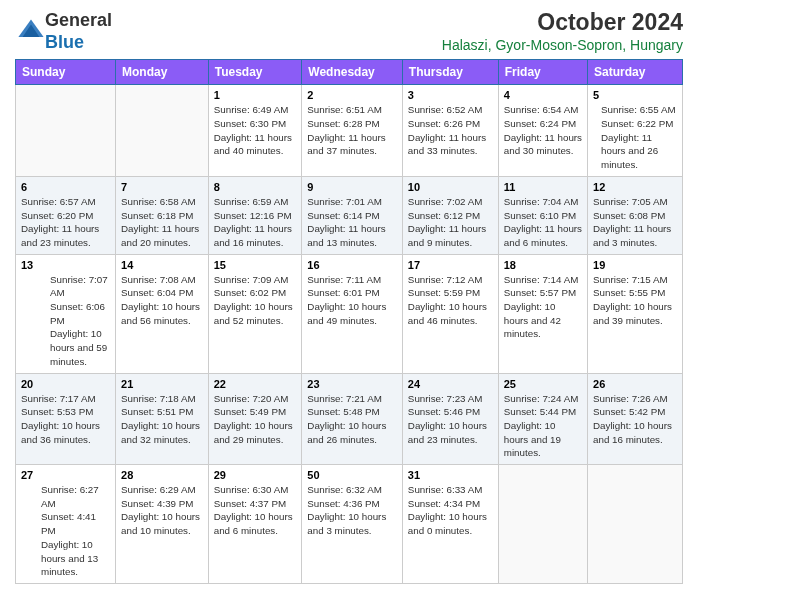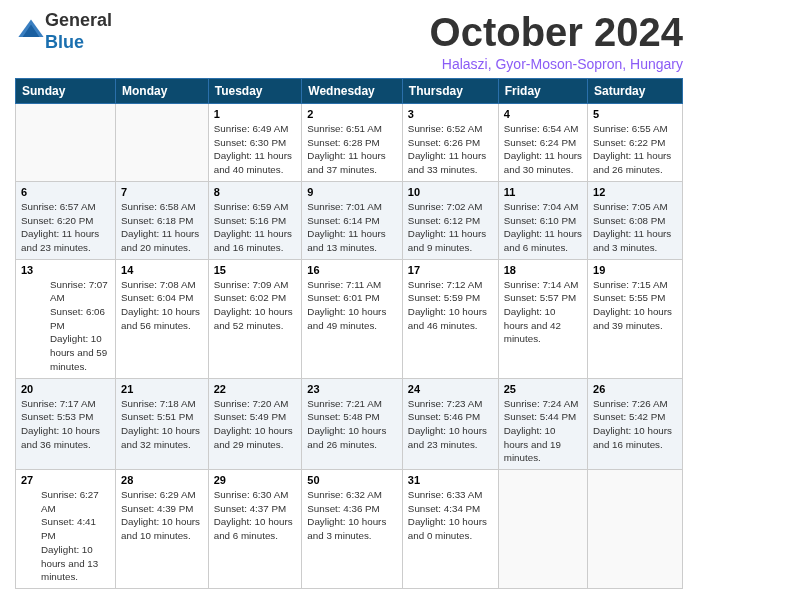--- a/index.html
+++ b/index.html
@@ -36,38 +36,38 @@
     .logo-blue { color: #1a6faf; }
     .logo-icon {
       width: 28px;
       height: 28px;
       margin-left: 2px;
     }
     .title-block {
       text-align: right;
     }
     .month-title {
-      font-size: 40px;
+      font-size: 23px;
       font-weight: bold;
       color: #333;
       line-height: 1.1;
     }
     .subtitle {
       font-size: 14px;
-      color: #8b5cf6;
+      color: #15803d;
       margin-top: 2px;
     }
     .calendar {
       width: 100%;
       border-collapse: collapse;
       border: 1px solid #ccc;
       font-size: 10.5px;
     }
     .calendar th {
-      background: #0c4a6e;
+      background: #8b5cf6;
       color: #fff;
       text-align: left;
       padding: 5px 6px;
       font-size: 12px;
       font-weight: bold;
       border: 1px solid #2a6faa;
     }
     .calendar td {
       border: 1px solid #ccc;
       padding: 4px 5px;
@@ -170,21 +170,21 @@
             <div class="cell-inner">
               <span class="day-num">4</span>
               <div class="day-info" style="white-space: pre-line;">Sunrise: 6:54 AM
 Sunset: 6:24 PM
 Daylight: 11 hours and 30 minutes.</div>
             </div>
           </td>
           <td>
             <div class="cell-inner">
               <span class="day-num">5</span>
-              <div class="day-info" style="white-space: pre-line;">Sunrise: 6:55 AM
+              <div class="day-info" style="white-space: pre-line; margin-left: 8px;">Sunrise: 6:55 AM
 Sunset: 6:22 PM
 Daylight: 11 hours and 26 minutes.</div>
             </div>
           </td>
         </tr>
         <tr class="row-shaded">
           <td>
             <div class="cell-inner">
               <span class="day-num">6</span>
               <div class="day-info" style="white-space: pre-line;">Sunrise: 6:57 AM
@@ -197,21 +197,21 @@
               <span class="day-num">7</span>
               <div class="day-info" style="white-space: pre-line;">Sunrise: 6:58 AM
 Sunset: 6:18 PM
 Daylight: 11 hours and 20 minutes.</div>
             </div>
           </td>
           <td>
             <div class="cell-inner">
               <span class="day-num">8</span>
               <div class="day-info" style="white-space: pre-line;">Sunrise: 6:59 AM
-Sunset: 5:16 PM
+Sunset: 12:16 PM
 Daylight: 11 hours and 16 minutes.</div>
             </div>
           </td>
           <td>
             <div class="cell-inner">
               <span class="day-num">9</span>
               <div class="day-info" style="white-space: pre-line;">Sunrise: 7:01 AM
 Sunset: 6:14 PM
 Daylight: 11 hours and 13 minutes.</div>
             </div>

